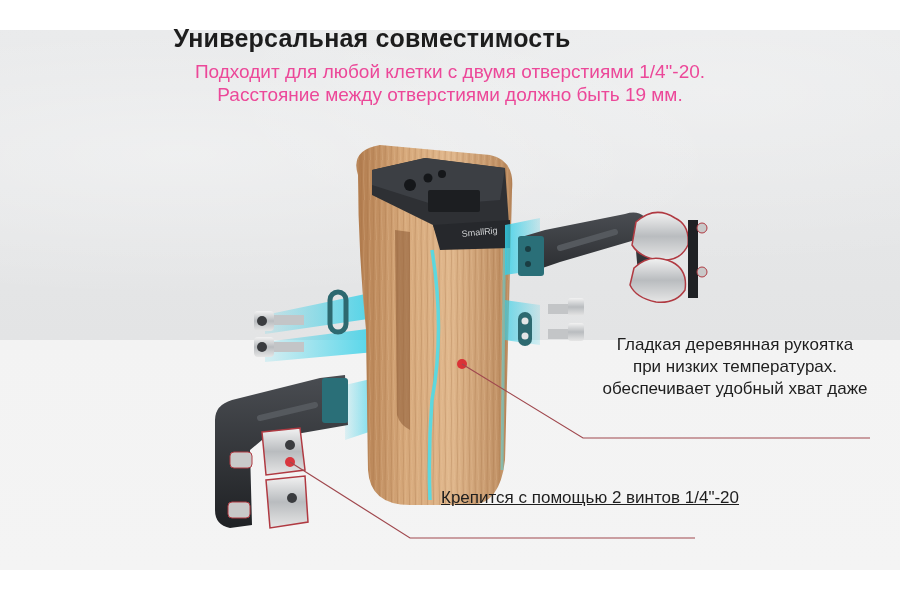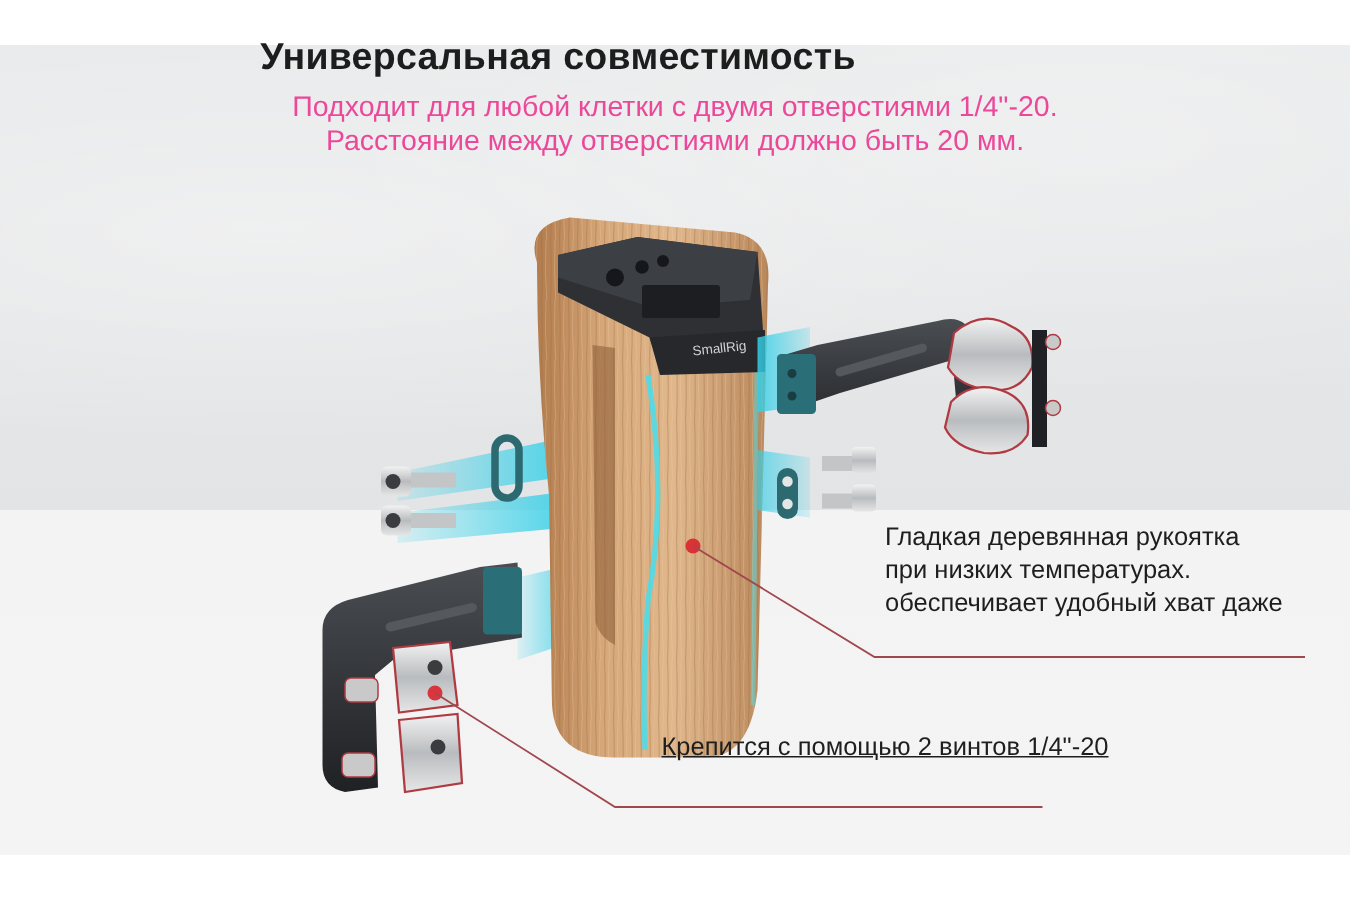--- a/index.html
+++ b/index.html
@@ -28,21 +28,21 @@
       text-align: center; font-size: 25px; font-weight: bold; color: #1d1d1d;
       letter-spacing: 0.2px;
     }
     .subtitle {
       position: absolute; left: 0; width: 900px; top: 60px;
       text-align: center; font-size: 19px; color: #ec4899; line-height: 23px;
     }
     .callout {
       position: absolute; font-size: 17px; color: #1e1e1e; line-height: 22px;
     }
-    .callout-wood { left: 590px; top: 347px; width: 290px; }
+    .callout-wood { left: 590px; top: 334px; width: 290px; text-align: center; }
     .callout-screw { left: 441px; top: 487px; width: 340px; white-space: nowrap; text-decoration: underline; }
     svg.art { position: absolute; left: 0; top: 0; }
   </style>
 </head>
 <body>
 
 <div class="banner">
   <div class="wall"></div>
   <div class="floor"></div>
 
@@ -171,21 +171,21 @@
     <g>
       <circle cx="290" cy="462" r="5" fill="#d9262f" opacity="0.9"></circle>
       <path d="M290 462 L410 538 L695 538" stroke="#a0484e" stroke-width="1.2" fill="none"></path>
     </g>
   </svg>
 </div>
 
 <div class="title">Универсальная совместимость</div>
 <div class="subtitle">
   <div>Подходит для любой клетки с двумя отверстиями 1/4"-20.</div>
-  <div>Расстояние между отверстиями должно быть 20 мм.</div>
+  <div>Расстояние между отверстиями должно быть 19 мм.</div>
 </div>
 
 <div class="callout callout-wood">
   <div>Гладкая деревянная рукоятка</div>
   <div>при низких температурах.</div>
   <div>обеспечивает удобный хват даже</div>
 </div>
 
 <div class="callout callout-screw">Крепится с помощью 2 винтов 1/4"-20</div>
 

